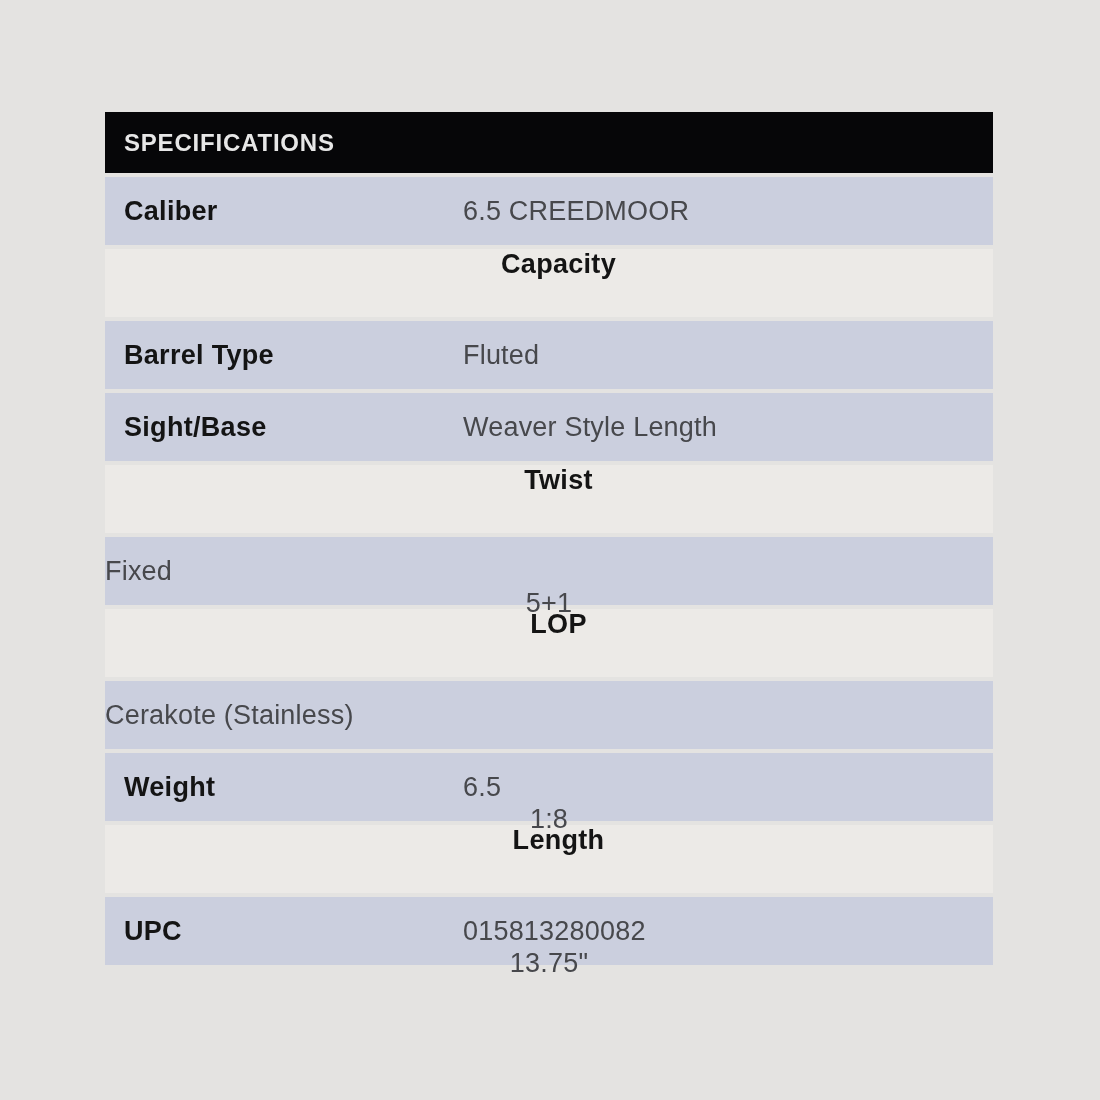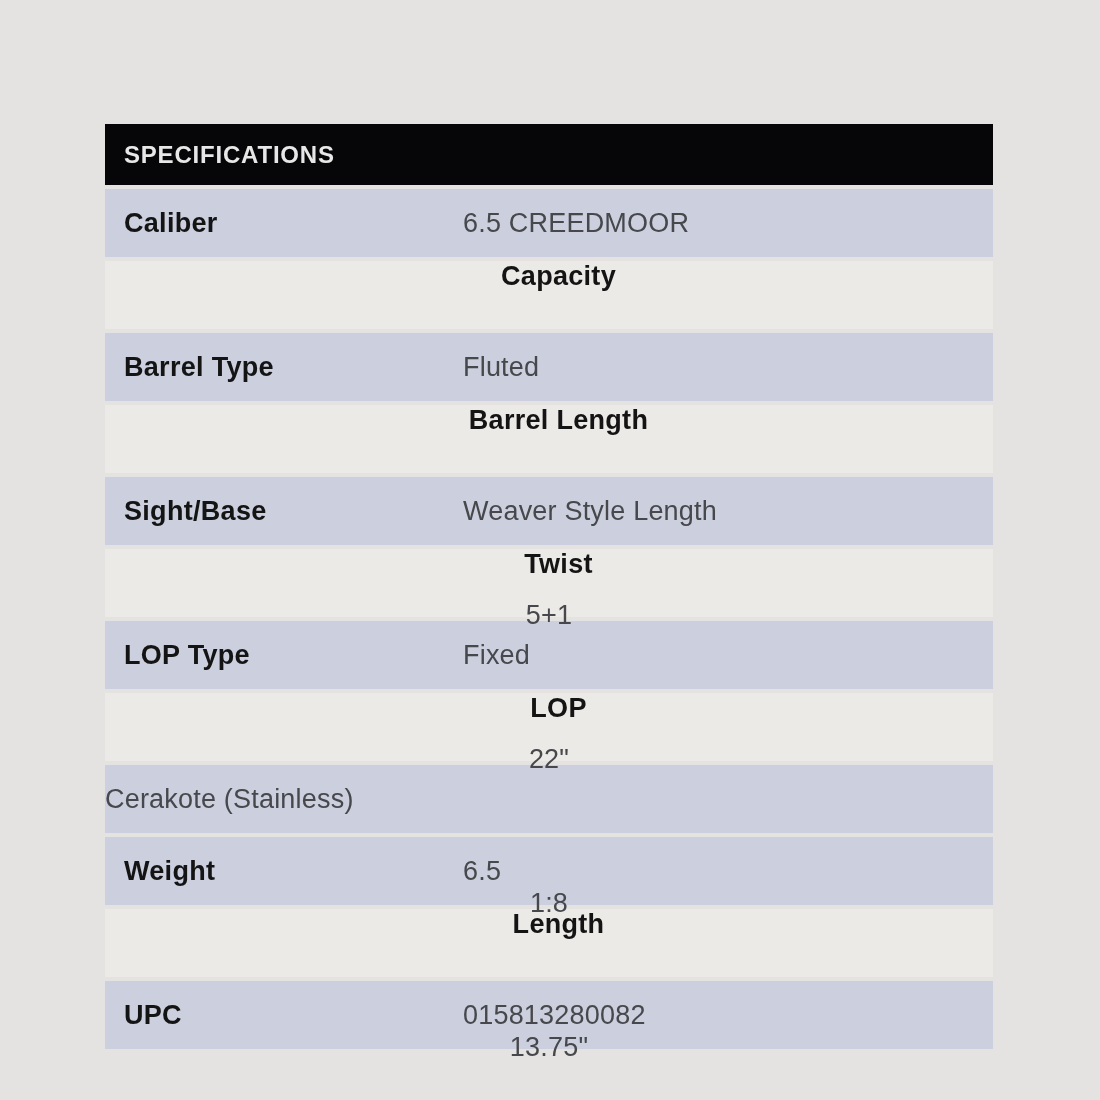--- a/index.html
+++ b/index.html
@@ -10,21 +10,21 @@
     position: relative;
     width: 1100px;
     height: 1100px;
     background: var(--page-bg, #e4e3e1);
     overflow: hidden;
     font-family: "Liberation Sans", sans-serif;
   }
   .spec-table {
     position: absolute;
     left: 105px;
-    top: 124px;
+    top: 112px;
     width: 888px;
   }
   .spec-header {
     height: 61px;
     background: var(--header-bg, #060608);
     display: flex;
     align-items: center;
     padding-left: 19px;
     box-sizing: border-box;
   }
@@ -83,37 +83,32 @@
   <div class="spec-row plain">
     <span class="spec-label">Capacity</span>
     <span class="spec-value">5+1</span>
   </div>
 
   <div class="spec-row alt">
     <span class="spec-label">Barrel Type</span>
     <span class="spec-value">Fluted</span>
   </div>
 
-  <div class="spec-row plain">
-    <span class="spec-label">Barrel Length</span>
-    <span class="spec-value">22"</span>
-  </div>
 
   <div class="spec-row alt">
     <span class="spec-label">Sight/Base</span>
     <span class="spec-value">Weaver Style Length</span>
   </div>
 
   <div class="spec-row plain">
     <span class="spec-label">Twist</span>
     <span class="spec-value">1:8</span>
   </div>
 
   <div class="spec-row alt">
-    <span class="spec-label">LOP Type</span>
     <span class="spec-value">Fixed</span>
   </div>
 
   <div class="spec-row plain">
     <span class="spec-label">LOP</span>
     <span class="spec-value">13.75"</span>
   </div>
 
   <div class="spec-row alt">
     <span class="spec-value">Cerakote (Stainless)</span>

